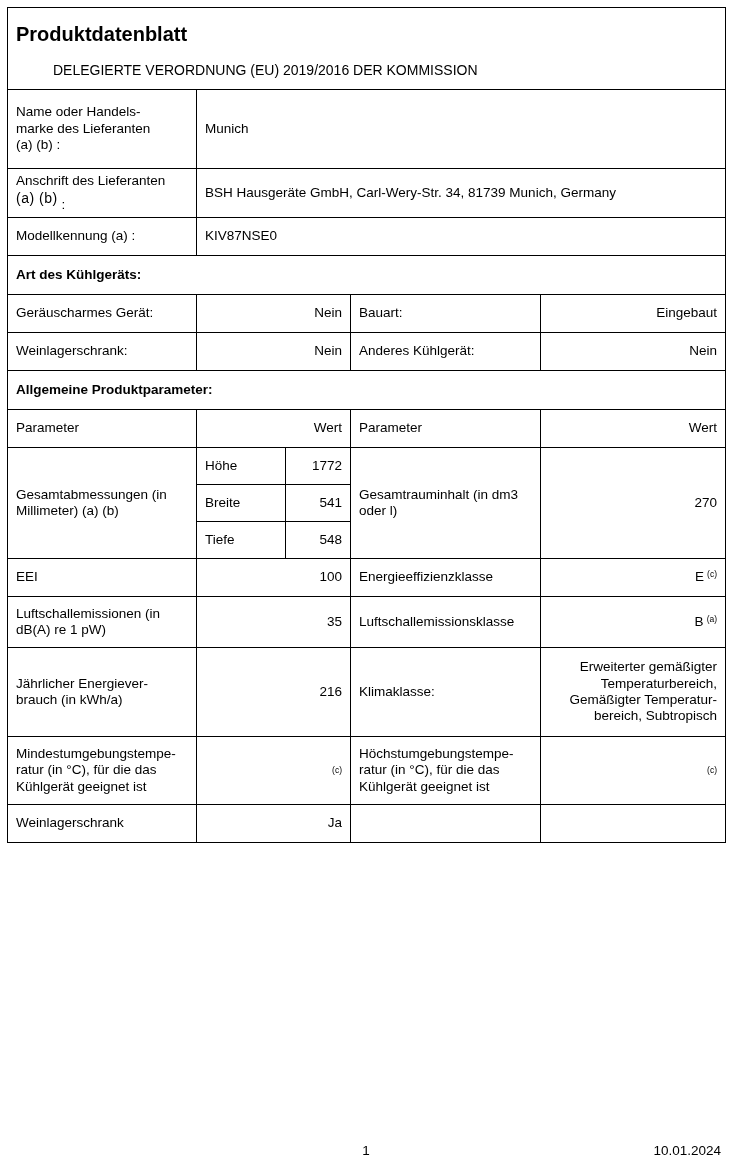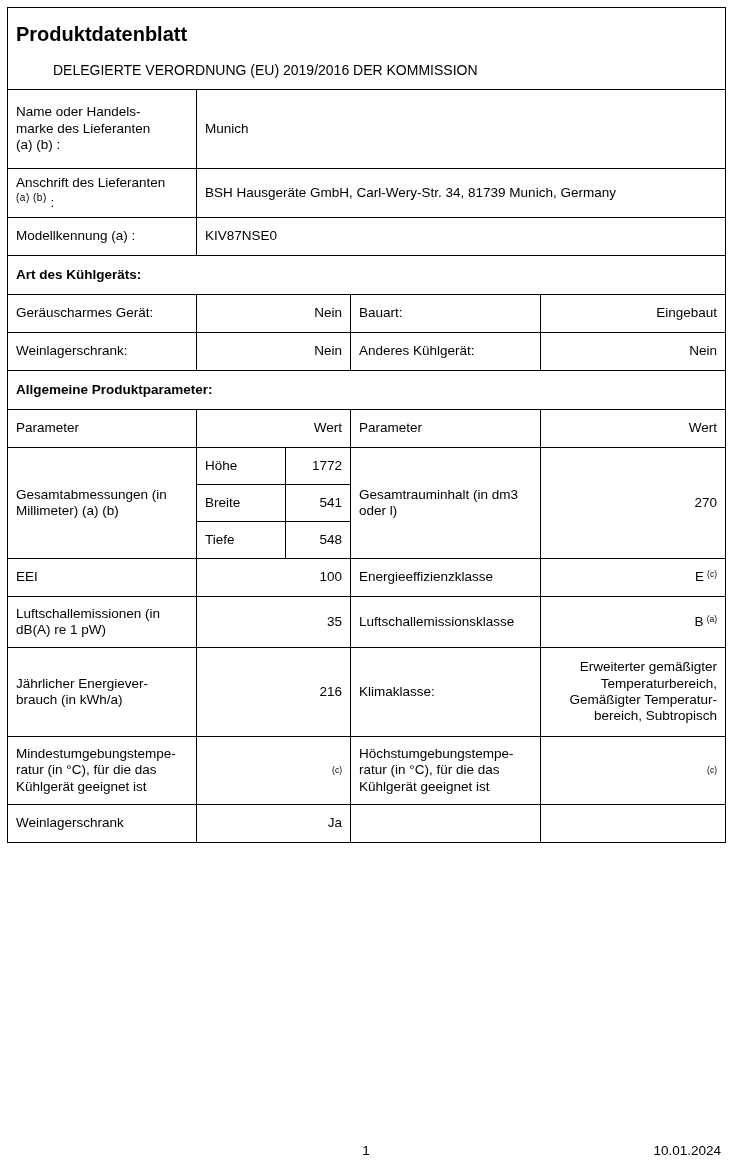--- a/index.html
+++ b/index.html
@@ -26,21 +26,21 @@
   .center{text-align:right;}
   .heading-row td{font-weight:bold;height:30px;}
   .h-name{height:70px;}
   .h-addr{height:40px;}
   .h-model{height:29px;}
   .h-std{height:29px;}
   .h-sub{height:28px;}
   .h-luft{height:42px;margin-top:32px;}
   .h-jahr{height:80px;}
   .h-temp{height:59px;}
-  .sup{font-size:10px;vertical-align:6px;letter-spacing:0.5px;text-align:center;}
+  .sup{font-size:14px;vertical-align:6px;letter-spacing:0.5px;text-align:center;}
   .sup-inline{font-size:8.5px;vertical-align:4px;margin-left:3px;}
   .sup-only{font-size:8.5px;}
   .val-left{padding-left:10px;}
   .footer{position:absolute;left:7px;top:1143px;width:718px;font-size:13.5px;}
   .footer-center{display:block;text-align:center;width:100%;}
   .footer-date{position:absolute;right:4px;top:0;}
 </style>
 </head>
 <body>
 

